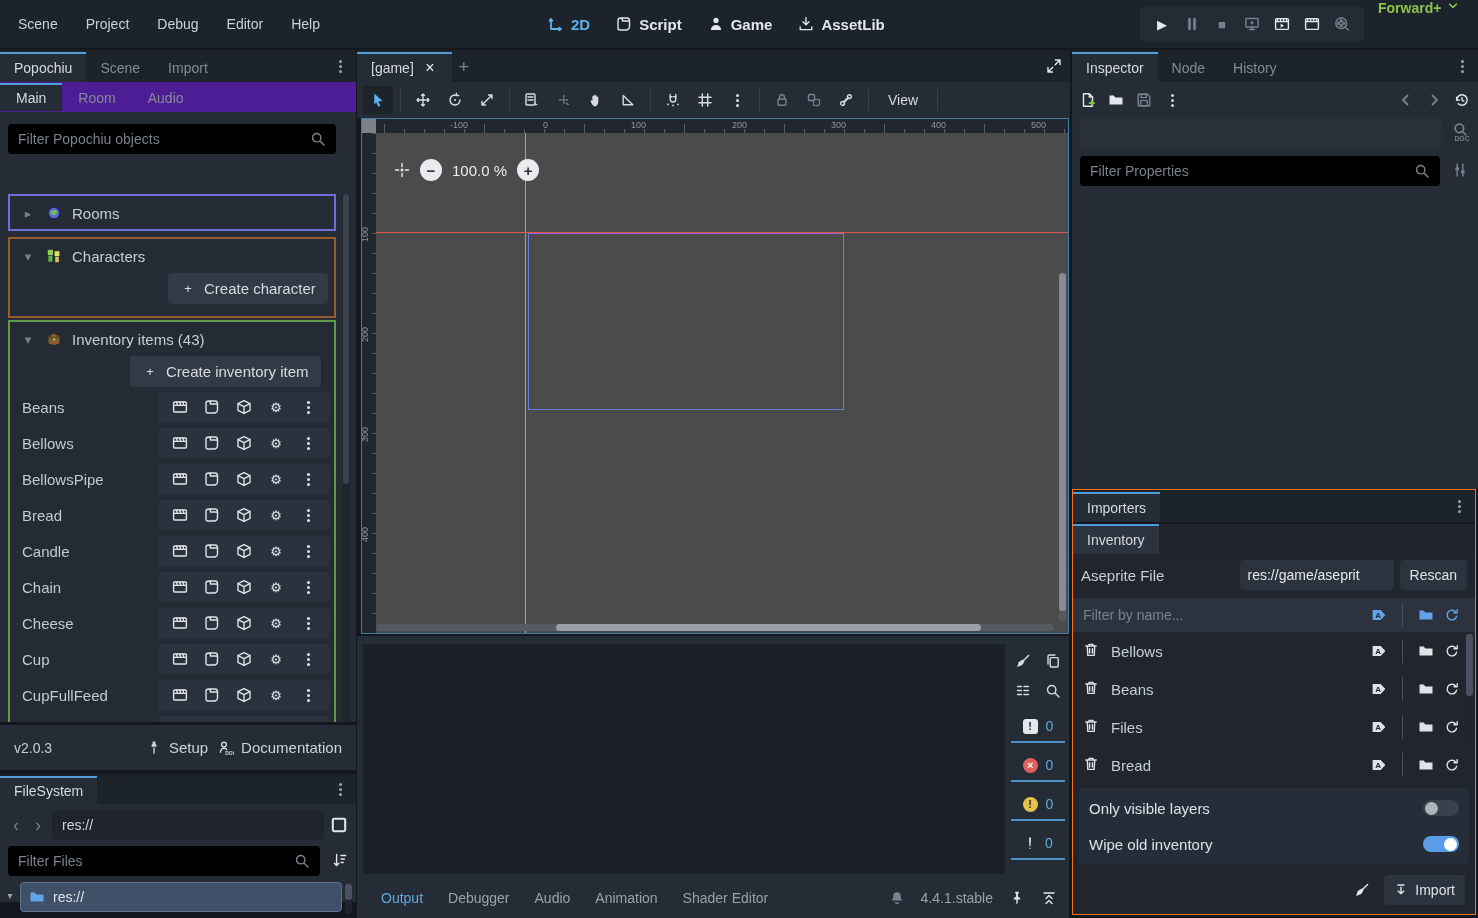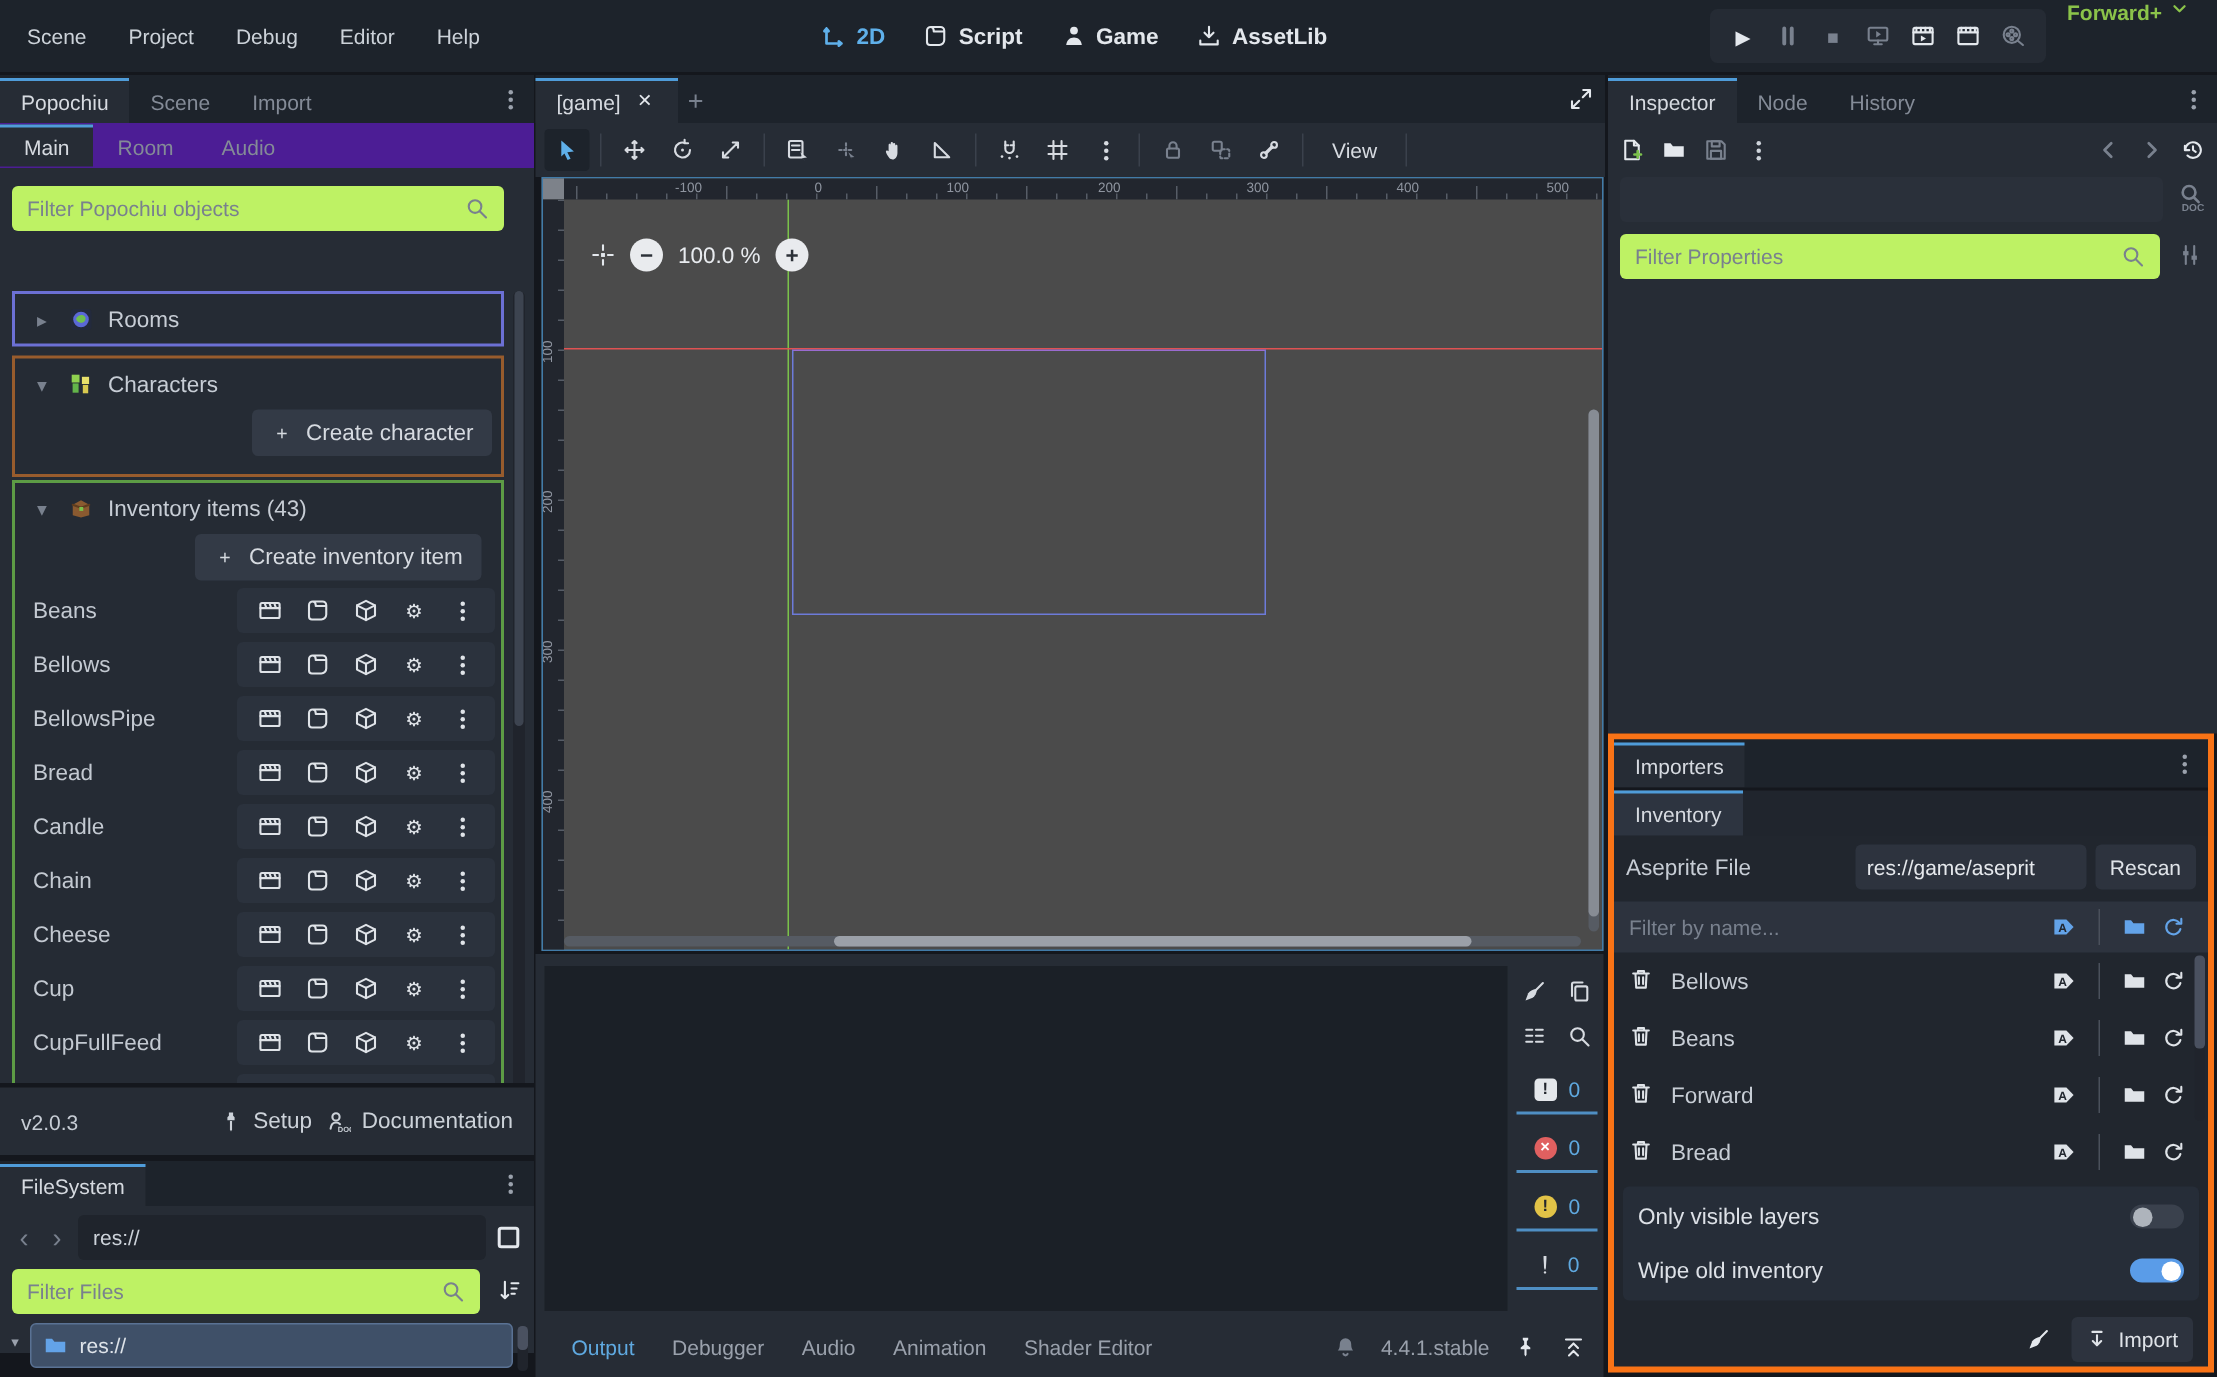--- a/index.html
+++ b/index.html
@@ -29,21 +29,21 @@
   #rightcol{left:1072px;width:406px}
   
   .tabstrip{position:absolute;left:0;right:0;height:32px;background:#1d232b;display:flex;align-items:flex-end}
   .tab{height:30px;display:flex;align-items:center;gap:8px;padding:0 14px;color:#848b97;cursor:pointer;border-top:2px solid transparent}
   .tab.active{background:#262c35;color:#d6dae0;border-top:2px solid #4f9cd9}
   .strip-end{margin-left:auto;display:flex;align-items:center;height:100%;padding-right:8px;color:#9aa1ac}
   
   #pop-body{position:absolute;left:0;top:32px;right:0;height:688px;background:#262c35}
   #pop-subtabs{position:absolute;left:0;top:0;right:0;height:30px;background:#4c1d95;display:flex;align-items:center}
   #pop-subtabs .tab{height:28px;padding:0 16px}
-  .searchbox{display:flex;align-items:center;gap:8px;background:#bef264;border-radius:4px;height:30px;padding:0 10px;color:#79818e;cursor:text}
+  .searchbox{display:flex;align-items:center;gap:8px;background:#000000;border-radius:4px;height:30px;padding:0 10px;color:#79818e;cursor:text}
   .searchbox .ph{flex:1;white-space:nowrap;overflow:hidden}
   #pop-filter{position:absolute;left:8px;right:20px;top:42px}
   .group{position:absolute;left:8px;right:20px;background:#252b34}
   .group-head{display:flex;align-items:center;gap:10px;height:34px;padding:0 10px;color:#c7cdd5;font-size:15px;cursor:pointer}
   .createbtn{display:flex;align-items:center;gap:8px;background:#333a46;border-radius:4px;height:31px;padding:0 12px;color:#d6dae0;font-size:15px;cursor:pointer;width:max-content}
   #grp-rooms{top:112px;height:37px;border:2px solid #6c70d4}
   #grp-chars{top:155px;height:81px;border:2px solid #985c2d}
   #grp-inv{top:238px;height:430px;border:2px solid #5d9c45;overflow:hidden}
   .invrow{display:flex;align-items:center;height:36px;padding:0 4px 0 12px}
   .invname{flex:1;color:#c3c9d1;font-size:15px}
@@ -103,21 +103,21 @@
   .ctab{padding:6px 12px;color:#9aa1ac;cursor:pointer;border-radius:3px}
   .ctab.active{color:#5fa9e0}
   #cbar .right{margin-left:auto;display:flex;align-items:flex-start;gap:16px;color:#9aa1ac}
   
   #insp-body{position:absolute;left:0;top:32px;right:0;height:407px;background:#262c35}
   #insp-toolbar{position:absolute;top:4px;left:8px;right:8px;height:28px;display:flex;align-items:center;gap:12px}
   #insp-name{position:absolute;top:36px;left:8px;right:36px;height:30px;background:#2a303a;border-radius:4px}
   #insp-docsearch{position:absolute;top:40px;right:8px}
   #insp-filter{position:absolute;top:74px;left:8px;right:38px}
   #insp-tune{position:absolute;top:80px;right:10px}
-  #importers{position:absolute;left:0;top:439px;right:2px;bottom:3px;border:4px solid #f97316;background:#21262e}
+  #importers{position:absolute;left:0;top:439px;right:2px;bottom:3px;border:1px solid #f97316;background:#21262e}
   #imp-tabs{position:relative;height:32px;background:#1d232b;display:flex;align-items:flex-end}
   #imp-subtabs{position:relative;height:32px;background:#20252d;display:flex;align-items:flex-end;border-top:2px solid #14171d}
   #imp-subtabs .tab{background:#262c35}
   #imp-subtabs .tab.active{background:#2d3440}
   #asep-row{display:flex;align-items:center;gap:6px;height:42px;padding:0 8px}
   #asep-row .lab{flex:1;color:#c7cdd5;font-size:15px}
   #asep-val{width:154px;height:30px;background:#2d333e;border-radius:4px;display:flex;align-items:center;padding:0 8px;color:#e6e9ed;overflow:hidden;white-space:nowrap}
   .btn{height:30px;background:#2d333e;border-radius:4px;display:flex;align-items:center;justify-content:center;gap:7px;padding:0 10px;color:#dfe3e8;cursor:pointer}
   #imp-filterrow{display:flex;align-items:center;height:34px;background:#2d333e;margin:2px 0 0;padding:0 10px;color:#79818e}
   #imp-filterrow .ph{flex:1}
@@ -1257,21 +1257,21 @@
               </span>
             </span>
           </span>
         </div>
         <div class="improw">
           <span><span class="i">
               <svg viewBox="0 0 16 16" fill="none" stroke="currentColor" stroke-width="1.4" stroke-linecap="round" stroke-linejoin="round">
                 <path d="M2.8 4h10.4M6 4V2.4h4V4M4.3 4l.5 9.4h6.4l.5-9.4M6.6 6.6v4.4M9.4 6.6v4.4"></path>
               </svg>
             </span></span>
-          <span class="nm">Forward</span>
+          <span class="nm">Files</span>
           <span class="impcols">
             <span class="ci">
               <span class="i blue">
                 <svg viewBox="0 0 16 16" fill="none" stroke="currentColor" stroke-width="1.4" stroke-linecap="round" stroke-linejoin="round">
                   <path d="M1.6 3h8L14.4 8 9.6 13h-8z" fill="currentColor" stroke="none"></path>
                   <text x="4.2" y="11" font-size="8" font-weight="bold" fill="#21262e" stroke="none" font-family="Liberation Sans, sans-serif">A</text>
                 </svg>
               </span>
             </span>
             <span class="vdiv"></span>

